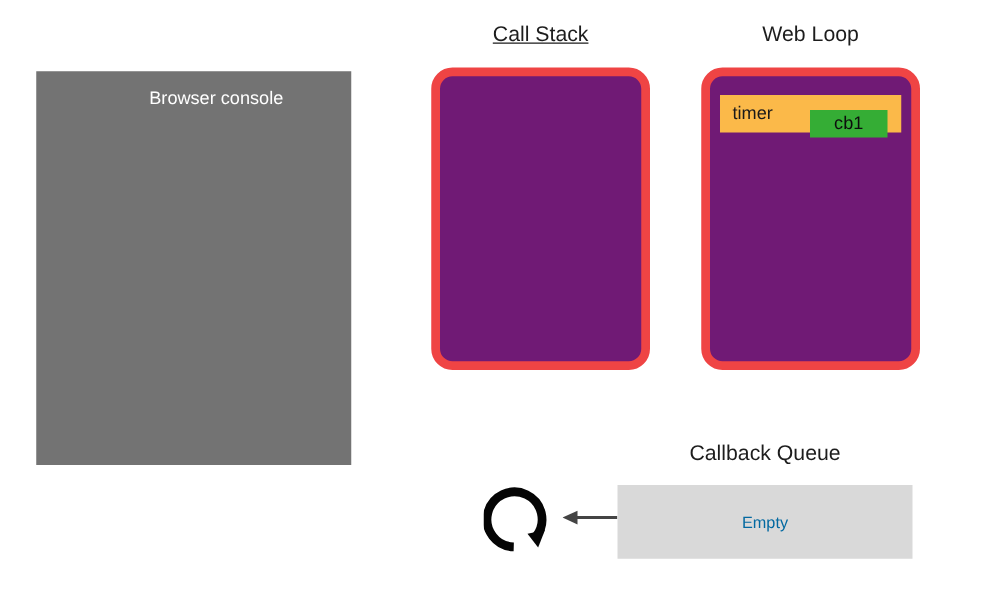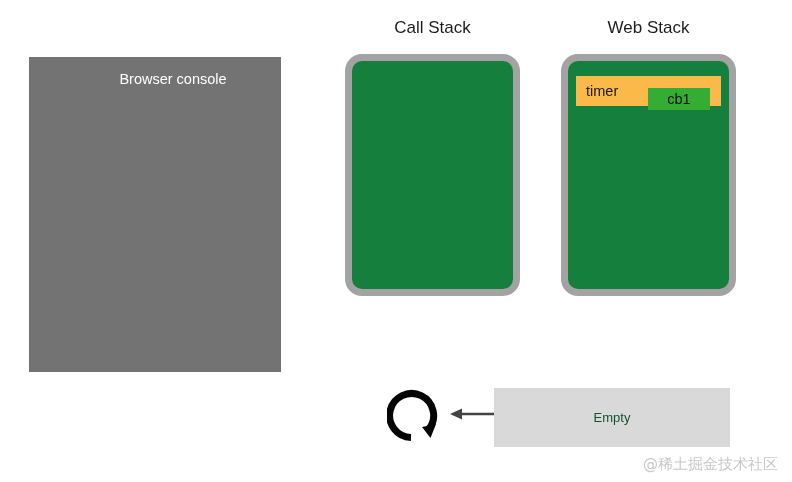--- a/index.html
+++ b/index.html
@@ -62,30 +62,30 @@
   }
 
   
   .caption {
     position: absolute;
     font-size: 17px;
     color: #1d1d1d;
     white-space: nowrap;
     text-align: center;
   }
-  .caption-callstack { left: 345px; top: 18px; width: 175px; }
+  .caption-callstack { left: 345px; top: 18px; width: 175px; text-decoration: underline; }
   .caption-webapis   { left: 561px; top: 18px; width: 175px; }
   .caption-eventloop { left: 343px; top: 353px; width: 136px; }
   .caption-callbackq { left: 494px; top: 353px; width: 236px; }
 
   
   .panel {
     position: absolute;
-    background: #15803d;
-    border: 7px solid #a3a3a3;
+    background: #701a75;
+    border: 7px solid #ef4444;
     border-radius: 17px;
     box-sizing: border-box;
   }
   .panel-callstack {
     left: 345px;
     top: 54px;
     width: 175px;
     height: 242px;
   }
   .panel-webapis {
@@ -153,21 +153,21 @@
     top: 388px;
     width: 236px;
     height: 59px;
     background: #d9d9d9;
     display: flex;
     align-items: center;
     justify-content: center;
   }
   .queue-text {
     font-size: 13px;
-    color: #14532d;
+    color: #0369a1;
     line-height: 1;
     text-align: center;
   }
 
   
   .watermark {
     position: absolute;
     right: 14px;
     bottom: 8px;
     font-size: 15px;
@@ -181,21 +181,21 @@
 
 <div class="stage">
 
   <div class="console-frame">
     <div class="console-title">Browser console</div>
   </div>
 
   <div class="caption caption-callstack">Call Stack</div>
   <div class="panel panel-callstack"></div>
 
-  <div class="caption caption-webapis">Web Stack</div>
+  <div class="caption caption-webapis">Web Loop</div>
   <div class="panel panel-webapis">
     <div class="task-row">
       <span class="task-label">timer</span>
       <span class="task-badge">cb1</span>
     </div>
   </div>
 
   <div class="event-loop-icon">
     <svg width="52" height="56" viewBox="0 0 52 56" xmlns="http://www.w3.org/2000/svg">
       <path d="M 24 49.5
@@ -204,19 +204,19 @@
     </svg>
   </div>
 
   <div class="flow-arrow">
     <svg width="44" height="18" viewBox="0 0 44 18" xmlns="http://www.w3.org/2000/svg">
       <line x1="44" y1="9" x2="10" y2="9" stroke="#444444" stroke-width="2.5"></line>
       <polygon points="0,9 12,3.5 12,14.5" fill="#444444"></polygon>
     </svg>
   </div>
 
+  <div class="caption caption-callbackq">Callback Queue</div>
   <div class="queue-box">
     <span class="queue-text">Empty</span>
   </div>
 
-  <div class="watermark">@稀土掘金技术社区</div>
 
 </div>
 
 </body></html>

